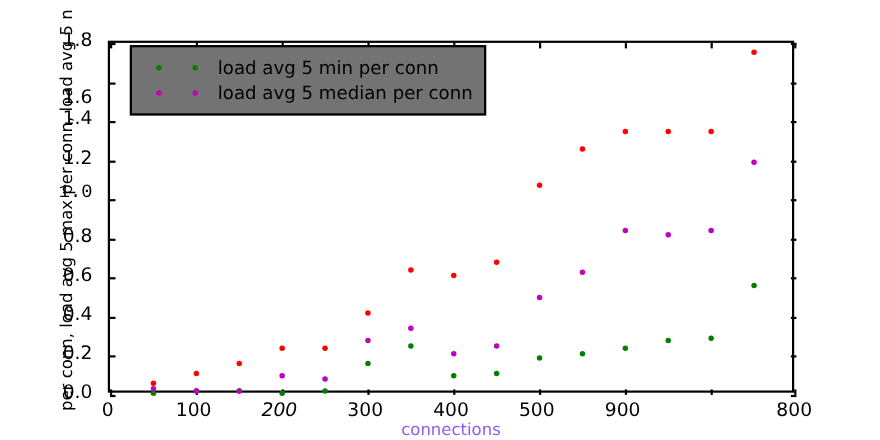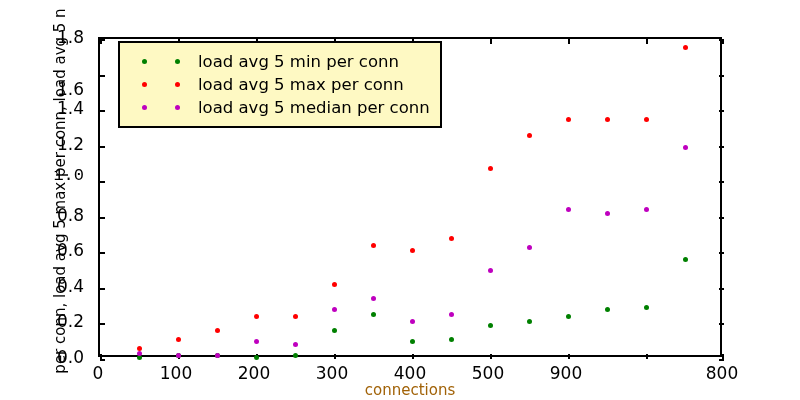--- a/index.html
+++ b/index.html
@@ -101,42 +101,42 @@
     margin-top: -8px;
     white-space: nowrap;
   }
   #xaxis-title {
     position: absolute;
     left: 98px;
     top: 381px;
     width: 624px;
     text-align: center;
     font-size: 15px;
-    color: #a16207;
+    color: #8b5cf6;
     white-space: nowrap;
   }
   #yaxis-title {
     position: absolute;
     left: -150px;
     top: 182px;
     width: 420px;
     text-align: center;
     font-size: 15px;
     color: #000000;
     transform: rotate(-90deg);
     transform-origin: center center;
     white-space: nowrap;
   }
   
   #legend {
     position: absolute;
     left: 118px;
     top: 41px;
     border: 2px solid #000000;
-    background: #fef9c3;
+    background: #737373;
     padding: 7px 10px 7px 8px;
     box-sizing: border-box;
   }
   .legend-row {
     display: flex;
     align-items: center;
     height: 23px;
   }
   .legend-handles {
     width: 66px;
@@ -265,48 +265,41 @@
         <div class="data-point" style="background: rgb(191, 0, 191); left: 468px; top: 170.667px;"></div>
         <div class="data-point" style="background: rgb(191, 0, 191); left: 507px; top: 174.222px;"></div>
         <div class="data-point" style="background: rgb(191, 0, 191); left: 546px; top: 170.667px;"></div>
         <div class="data-point" style="background: rgb(191, 0, 191); left: 585px; top: 108.444px;"></div>
       </div>
   </div>
 
   <div id="xlabels-container">
       <div class="xtick-label" style="left: 0px;">0</div>
       <div class="xtick-label" style="left: 78px;">100</div>
-      <div class="xtick-label" style="left: 156px;">200</div>
+      <div class="xtick-label" style="left: 156px; font-style: italic;">200</div>
       <div class="xtick-label" style="left: 234px;">300</div>
       <div class="xtick-label" style="left: 312px;">400</div>
       <div class="xtick-label" style="left: 390px;">500</div>
       <div class="xtick-label" style="left: 468px;">900</div>
       <div class="xtick-label" style="left: 546px; margin-top: 40px;">700</div>
       <div class="xtick-label" style="left: 624px;">800</div>
     </div>
 
   <div id="xaxis-title">connections</div>
 
   <div id="legend">
     <div class="legend-row">
       <div class="legend-handles">
         <span class="legend-dot" style="background: rgb(0, 128, 0);"></span>
         <span class="legend-dot" style="background: rgb(0, 128, 0);"></span>
       </div>
       <span class="legend-text">load avg 5 min per conn</span>
     </div>
     <div class="legend-row">
       <div class="legend-handles">
-        <span class="legend-dot" style="background: rgb(255, 0, 0);"></span>
-        <span class="legend-dot" style="background: rgb(255, 0, 0);"></span>
-      </div>
-      <span class="legend-text">load avg 5 max per conn</span>
-    </div>
-    <div class="legend-row">
-      <div class="legend-handles">
         <span class="legend-dot" style="background: rgb(191, 0, 191);"></span>
         <span class="legend-dot" style="background: rgb(191, 0, 191);"></span>
       </div>
       <span class="legend-text">load avg 5 median per conn</span>
     </div>
   </div>
 
 </div>
 
 </body></html>

